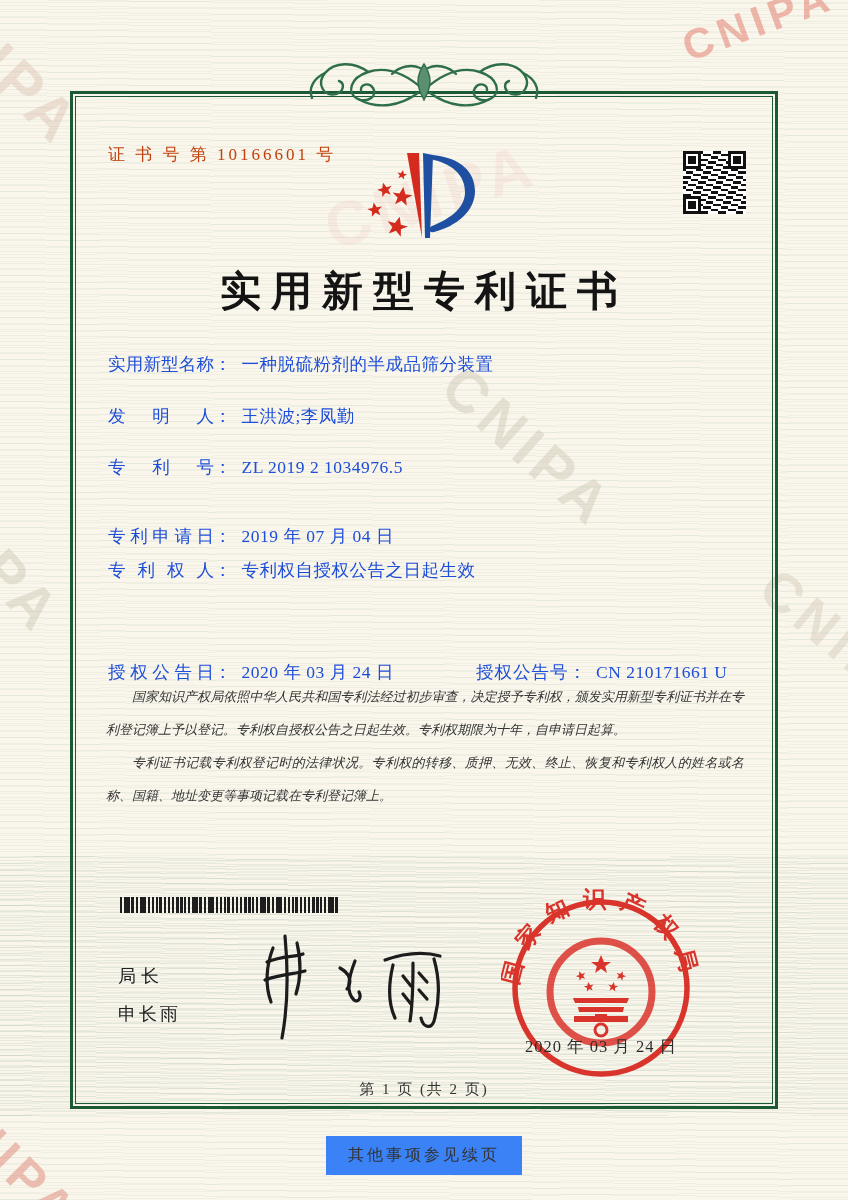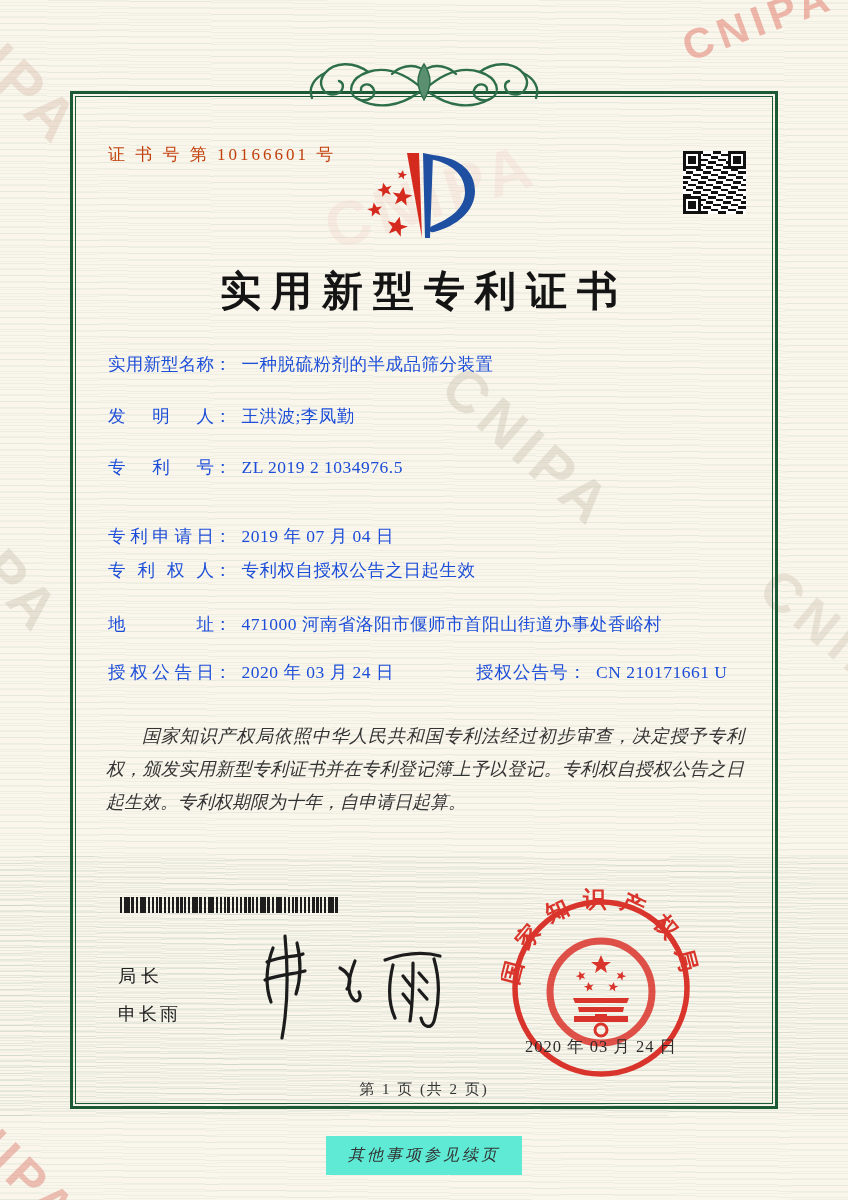--- a/index.html
+++ b/index.html
@@ -65,22 +65,22 @@
   .flabel{
     display:inline-block;width:106px;vertical-align:bottom;
     text-align:justify;text-align-last:justify;
   }
   .fcolon{display:inline-block;margin-right:10px;}
   .fvalue{letter-spacing:0.5px;}
   .grant-no{position:absolute;left:348px;top:0;margin-left:20px;}
   .grant-no .flabel{width:auto;letter-spacing:1px;}
   
   .body-text{
-    position:absolute;left:106px;top:720px;width:638px;
-    font-size:18px;line-height:33px;color:#333;
+    position:absolute;left:106px;top:680px;width:638px;
+    font-size:13px;line-height:33px;color:#333;
     font-style:italic;text-align:justify;
   }
   .body-text p{margin:0;text-indent:2em;}
   
   .barcode{
     position:absolute;left:120px;top:897px;width:218px;height:16px;
     background-image:
       repeating-linear-gradient(90deg,#1d1d1d 0 2px,rgba(0,0,0,0) 2px 4px),
       repeating-linear-gradient(90deg,rgba(0,0,0,0) 0 5px,#1d1d1d 5px 8px,rgba(0,0,0,0) 8px 11px,#1d1d1d 11px 12px,rgba(0,0,0,0) 12px 17px);
   }
@@ -90,22 +90,22 @@
   .signature{position:absolute;left:237px;top:928px;}
   
   .seal{position:absolute;left:501px;top:888px;}
   
   .page-no{
     position:absolute;left:0;right:0;top:1080px;text-align:center;
     font-size:15px;letter-spacing:2px;color:#333;
   }
   .cont-note{
     position:absolute;left:50%;top:1136px;transform:translateX(-50%);
-    background:#5eead4;padding:9px 22px;
-    font-size:16px;font-style:italic;letter-spacing:3px;color:#333;
+    background:#3b82f6;padding:9px 22px;
+    font-size:16px;letter-spacing:3px;color:#333;
     white-space:nowrap;
   }
 </style>
 </head>
 <body>
 
 <div class="page">
 
   <div class="guilloche"></div>
   <div class="guilloche-strong"></div>
@@ -470,32 +470,30 @@
   </div>
   <div class="field" style="top:455px">
     <span class="flabel">专利号</span><span class="fcolon">：</span><span class="fvalue">ZL 2019 2 1034976.5</span>
   </div>
   <div class="field" style="top:524px">
     <span class="flabel">专利申请日</span><span class="fcolon">：</span><span class="fvalue">2019 年 07 月 04 日</span>
   </div>
   <div class="field" style="top:558px">
     <span class="flabel">专利权人</span><span class="fcolon">：</span><span class="fvalue">专利权自授权公告之日起生效</span>
   </div>
-  <div class="field" style="top:612px">
-    <span class="flabel">地址</span><span class="fcolon">：</span><span class="fvalue">471000 河南省洛阳市偃师市首阳山街道办事处香峪村</span>
-  </div>
   <div class="field" style="top:660px">
     <span class="flabel">授权公告日</span><span class="fcolon">：</span><span class="fvalue">2020 年 03 月 24 日</span>
     <span class="grant-no">
       <span class="flabel">授权公告号</span><span class="fcolon">：</span><span class="fvalue">CN 210171661 U</span>
     </span>
   </div>
 
   <div class="body-text">
     <p>国家知识产权局依照中华人民共和国专利法经过初步审查，决定授予专利权，颁发实用新型专利证书并在专利登记簿上予以登记。专利权自授权公告之日起生效。专利权期限为十年，自申请日起算。</p>
+    <p>专利证书记载专利权登记时的法律状况。专利权的转移、质押、无效、终止、恢复和专利权人的姓名或名称、国籍、地址变更等事项记载在专利登记簿上。</p>
   </div>
 
   <div class="barcode"></div>
 
   <div class="signer-title">局长</div>
   <div class="signer-name">申长雨</div>
 
   <svg class="signature" width="215" height="118" viewBox="0 0 215 118">
     <g stroke="#1c1c1c" stroke-width="3.2" fill="none" stroke-linecap="round" stroke-linejoin="round">
       <path d="M36,20 C29,38 28,58 34,74"></path>

